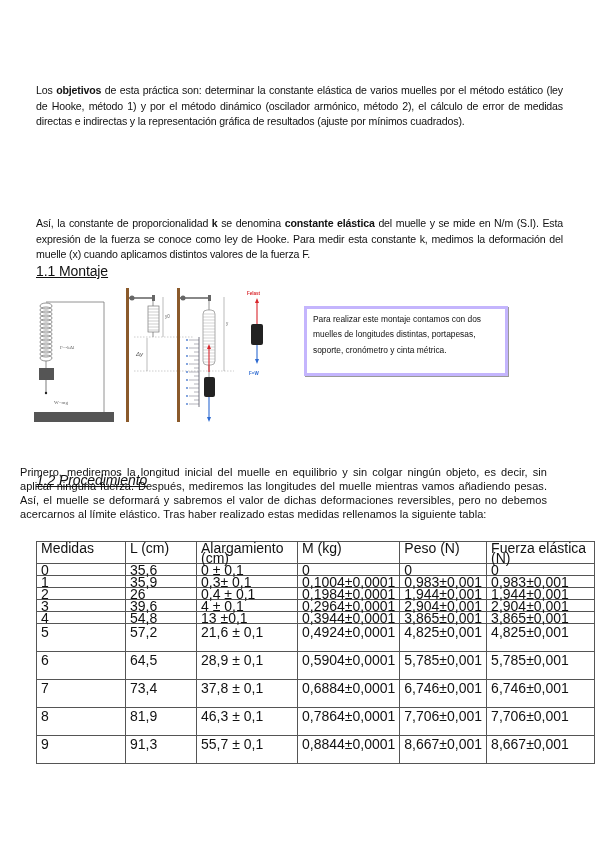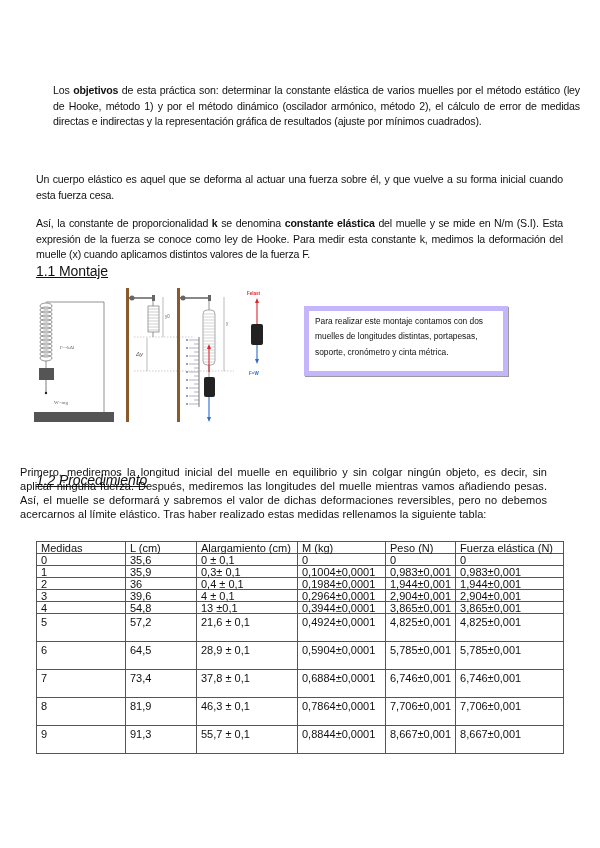--- a/index.html
+++ b/index.html
@@ -5,39 +5,38 @@
   html, body { margin: 0; padding: 0; background: #ffffff; }
   body { width: 600px; height: 848px; position: relative; overflow: hidden;
          font-family: "Liberation Sans", sans-serif; color: #111; }
   .page { position: absolute; left: 0; top: 0; width: 600px; height: 848px; }
   .title { position: absolute; left: 36px; top: 52px; font-size: 13.2px; font-weight: bold; letter-spacing: -0.2px; }
   .para { position: absolute; left: 36px; width: 527px; font-size: 10.6px; line-height: 15.6px; text-align: justify; letter-spacing: -0.15px; }
   .para b { font-weight: bold; }
   .h-part { position: absolute; left: 36px; top: 145px; font-size: 10.8px; font-weight: bold; text-decoration: underline; }
   .h-sub { position: absolute; left: 36px; font-size: 14px; text-decoration: underline; letter-spacing: -0.1px; }
   .para-small { position: absolute; left: 20px; width: 527px; font-size: 11px; line-height: 14px; text-align: justify; letter-spacing: 0.05px; }
-  .note-box { position: absolute; left: 304px; top: 306px; width: 204px; height: 70px; border: 5px solid #c4b5fd;
+  .note-box { position: absolute; left: 304px; top: 306px; width: 204px; height: 70px; border: 3px solid #c4b5fd;
               box-shadow: 1px 1px 0 #999; padding: 3px 6px; box-sizing: border-box;
               font-size: 8.4px; line-height: 15.4px; }
   .figure { position: absolute; left: 34px; top: 282px; width: 266px; height: 140px; }
-  table.data { position: absolute; left: 36px; top: 541px; border-collapse: collapse; font-size: 11px; }
+  table.data { position: absolute; left: 36px; top: 541px; border-collapse: collapse; font-size: 14px; }
   table.data td, table.data th { border: 1px solid #555; padding: 1px 4px 0 4px; vertical-align: top; text-align: left; font-weight: normal; box-sizing: border-box; }
   table.data tr.short td, table.data tr.short th { height: 12px; line-height: 10px; }
   table.data tr.tall td { height: 28px; line-height: 12px; padding-top: 2px; }
 </style>
 </head>
 <body>
 
 <div class="page">
 
 
-  <div class="para" style="top:83px;margin-left:17px;"><span>Los </span><b>objetivos</b><span> de esta práctica son: determinar la constante elástica de varios muelles por el método estático (ley de Hooke, método 1) y por el método dinámico (oscilador armónico, método 2), el cálculo de error de medidas directas e indirectas y la representación gráfica de resultados (ajuste por mínimos cuadrados).</span></div>
-
-
-  <div class="para" style="top:172px;">Un cuerpo elástico es aquel que se deforma al actuar una fuerza sobre él, y que vuelve a su forma inicial cuando esta fuerza cesa.</div>
+  <div class="para" style="top:83px;"><span>Los </span><b>objetivos</b><span> de esta práctica son: determinar la constante elástica de varios muelles por el método estático (ley de Hooke, método 1) y por el método dinámico (oscilador armónico, método 2), el cálculo de error de medidas directas e indirectas y la representación gráfica de resultados (ajuste por mínimos cuadrados).</span></div>
+
+
 
   <div class="para" style="top:216px;"><span>Así, la constante de proporcionalidad </span><b>k</b><span> se denomina </span><b>constante elástica</b><span> del muelle y se mide en N/m (S.I). Esta expresión de la fuerza se conoce como ley de Hooke. Para medir esta constante k, medimos la deformación del muelle (x) cuando aplicamos distintos valores de la fuerza F.</span></div>
 
   <div class="h-sub" style="top:263px;">1.1 Montaje</div>
 
   <div class="figure">
     <svg width="266" height="140" viewBox="0 0 266 140">
 
       <line x1="12" y1="20" x2="70" y2="20" stroke="#777" stroke-width="0.8"></line>
       <line x1="70" y1="20" x2="70" y2="131" stroke="#777" stroke-width="0.8"></line>
@@ -200,21 +199,21 @@
     <tr class="short">
       <td>1</td>
       <td>35,9</td>
       <td>0,3± 0,1</td>
       <td>0,1004±0,0001</td>
       <td>0,983±0,001</td>
       <td>0,983±0,001</td>
     </tr>
     <tr class="short">
       <td>2</td>
-      <td>36</td>
+      <td>26</td>
       <td>0,4 ± 0,1</td>
       <td>0,1984±0,0001</td>
       <td>1,944±0,001</td>
       <td>1,944±0,001</td>
     </tr>
     <tr class="short">
       <td>3</td>
       <td>39,6</td>
       <td>4 ± 0,1</td>
       <td>0,2964±0,0001</td>

